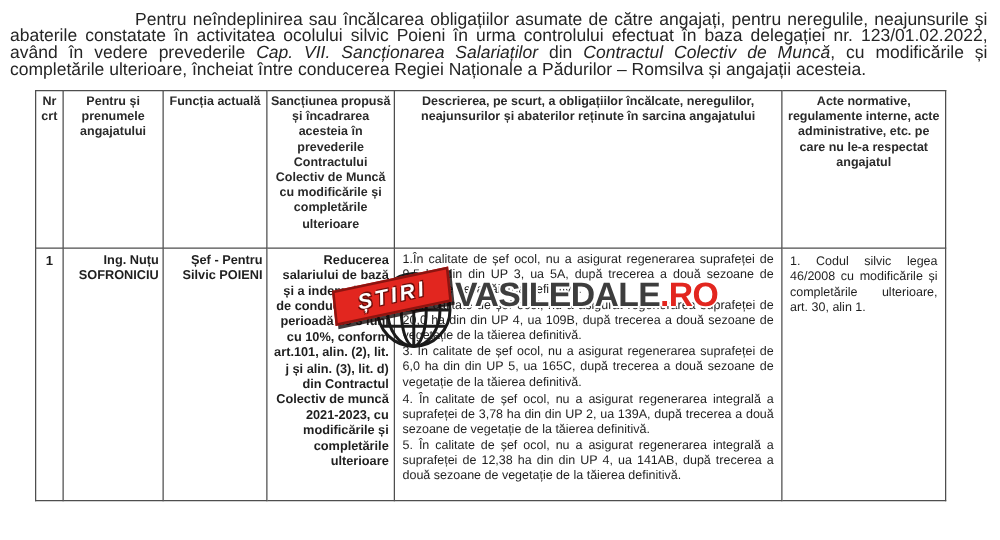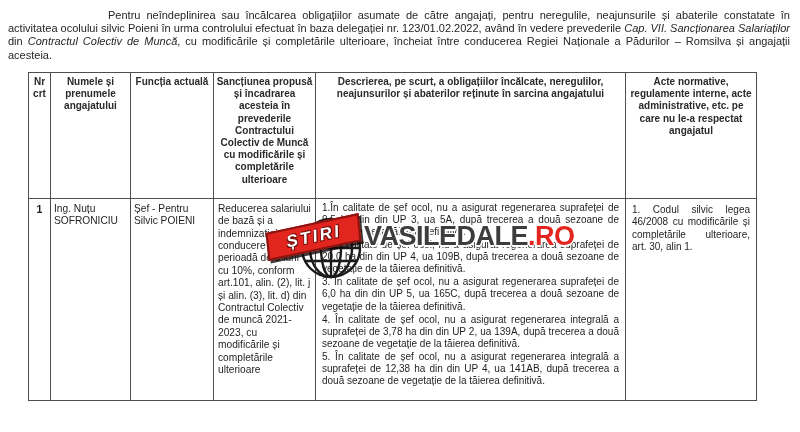--- a/index.html
+++ b/index.html
@@ -19,21 +19,21 @@
     text-align: center;
     font-size: 11.5px;
     font-weight: bold;
     letter-spacing: 0.3px;
     text-decoration: underline;
     color: #222;
   }
 
   .intro {
     margin: 9px 10px 12px 8px;
-    font-size: 11px;
+    font-size: 14px;
     line-height: 13.2px;
     text-align: justify;
     text-indent: 100px;
     color: #252525;
   }
   .intro i { font-style: italic; }
 
   table.sanctions {
     position: absolute;
     left: 28px; top: 72px;
@@ -53,22 +53,22 @@
     line-height: 12.2px;
     font-weight: bold;
     text-align: center;
     color: #2a2a2a;
     padding-top: 3px;
   }
   th.c1 { white-space: pre-line; }
   th.c4 { padding-left: 2px; padding-right: 2px; }
   td.c1 { text-align: center; font-size: 10.5px; font-weight: bold; padding-top: 4px; }
   td.c2, td.c3, td.c4 {
-    text-align: left;
-    font-weight: normal;
+    text-align: right;
+    font-weight: bold;
     font-size: 10.2px;
     line-height: 12.4px;
     padding-top: 4px;
   }
   td.c4 { padding-left: 4px; padding-right: 4px; }
   td.c5 {
     font-size: 10px;
     line-height: 12.1px;
     text-align: justify;
     padding: 3px 6px 2px 6px;
@@ -136,21 +136,21 @@
         <col style="width:80px">
         <col style="width:83px">
       <col style="width:102px">
         <col style="width:310px">
         <col style="width:131px">
     </colgroup>
     <thead>
       <tr>
         <th class="c1">Nr
 crt</th>
-        <th class="c2">Numele și prenumele angajatului</th>
+        <th class="c2">Pentru și prenumele angajatului</th>
         <th class="c3">Funcția actuală</th>
         <th class="c4">Sancțiunea propusă și încadrarea acesteia în prevederile Contractului Colectiv de Muncă cu modificările și completările ulterioare</th>
         <th class="c5">Descrierea, pe scurt, a obligațiilor încălcate, neregulilor, neajunsurilor și abaterilor reținute în sarcina angajatului</th>
         <th class="c6">Acte normative, regulamente interne, acte administrative, etc. pe care nu le-a respectat angajatul</th>
       </tr>
     </thead>
     <tbody>
       <tr>
         <td class="c1">1</td>
         <td class="c2">Ing. Nuțu SOFRONICIU</td>

